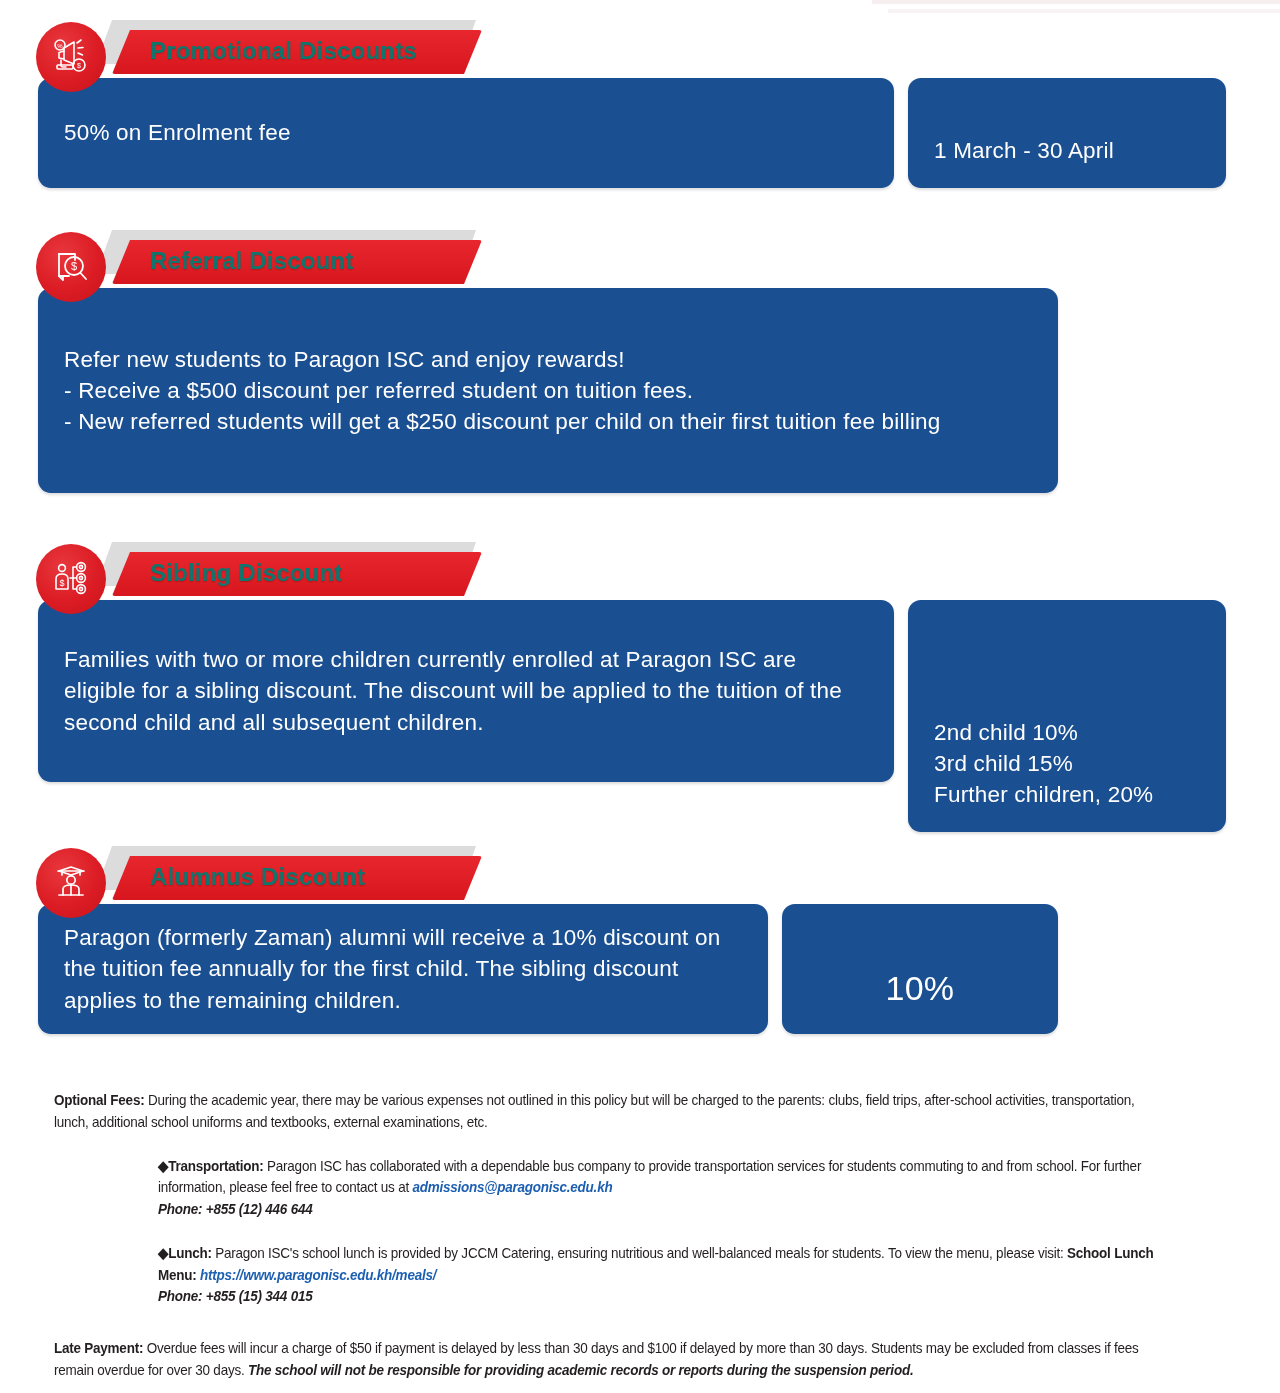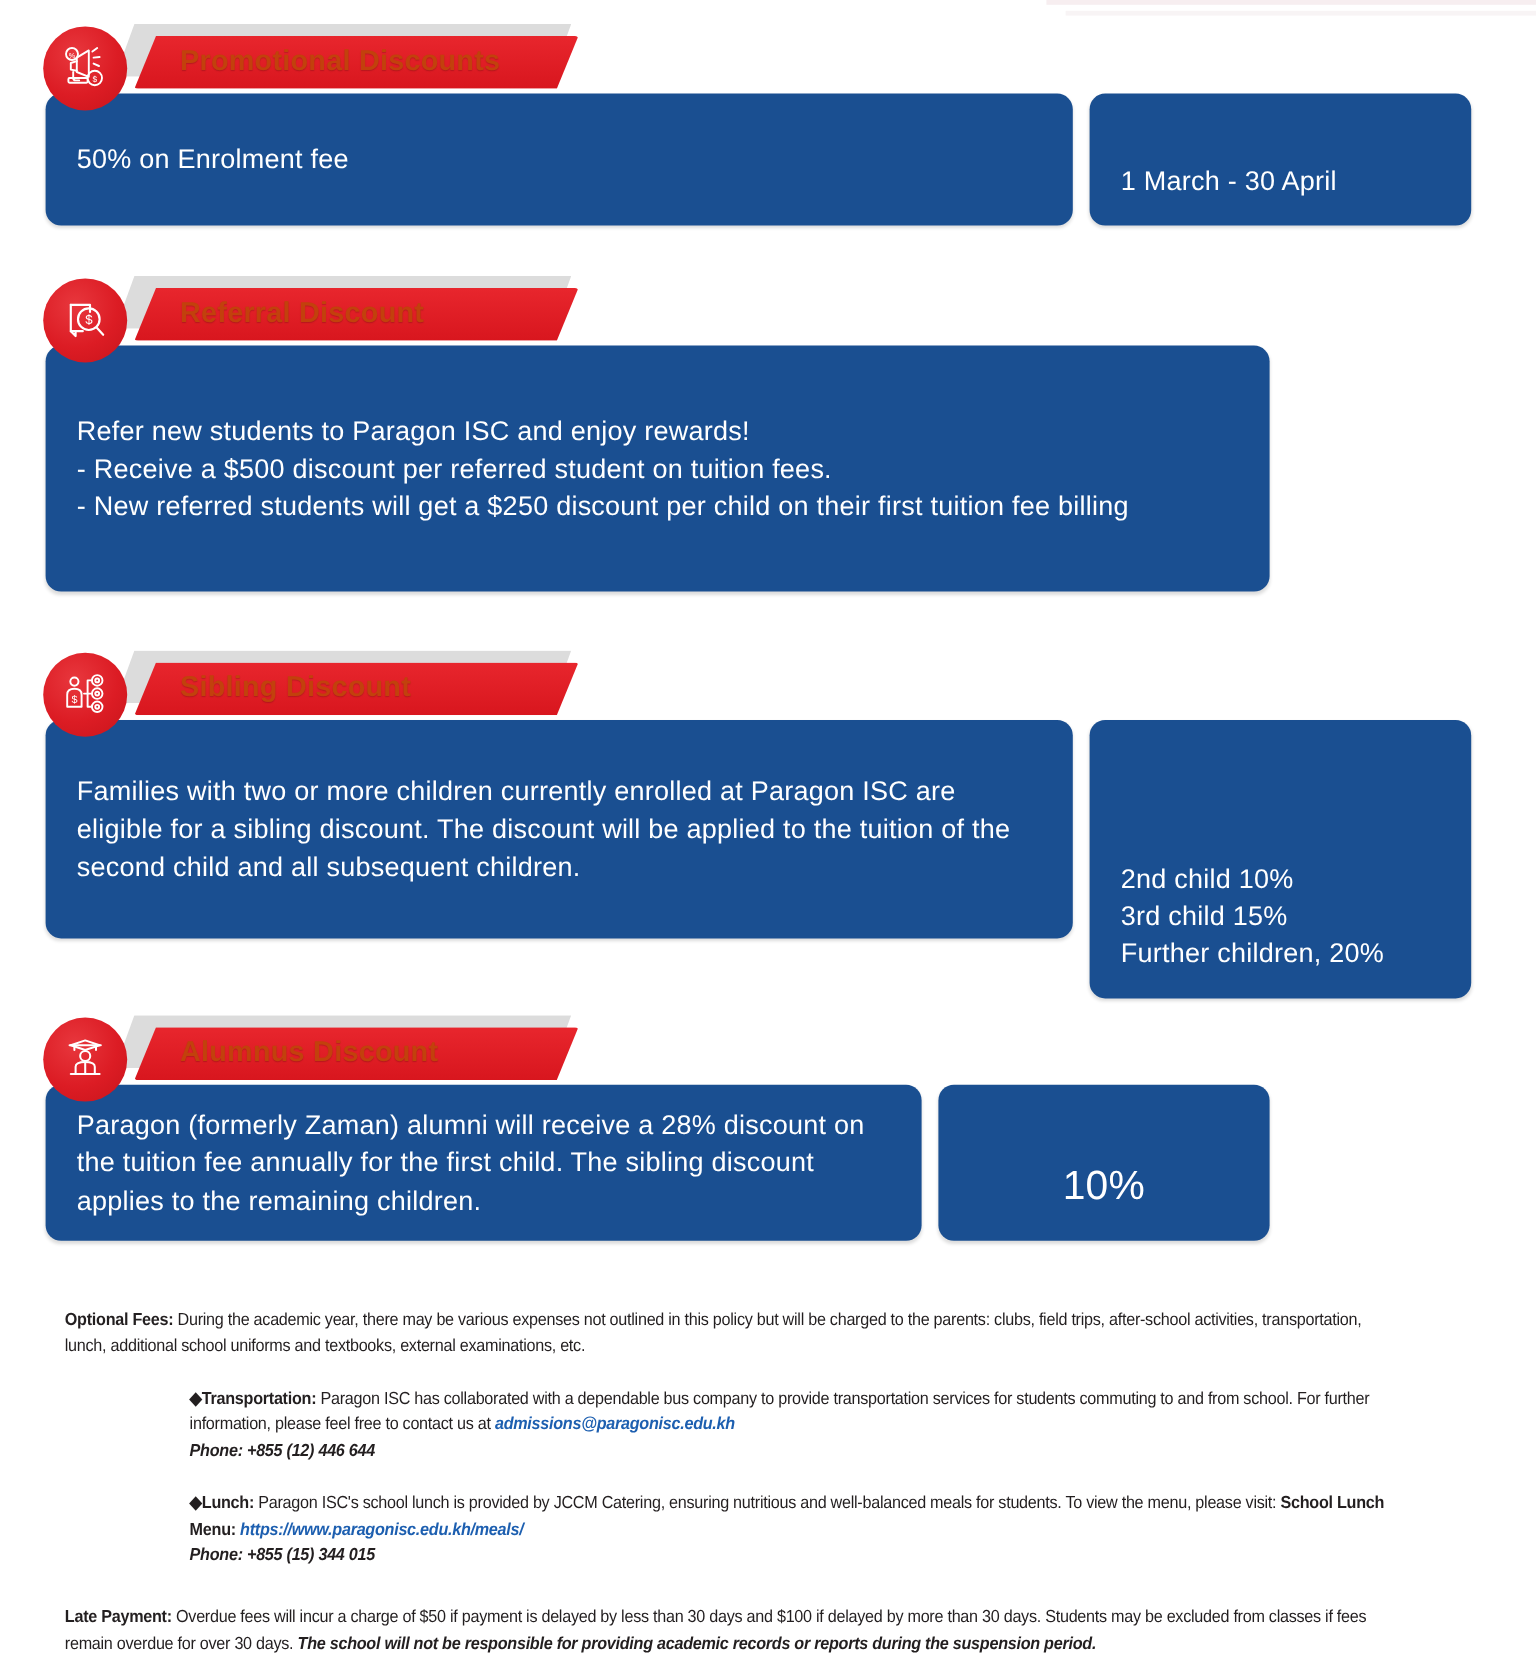--- a/index.html
+++ b/index.html
@@ -47,21 +47,21 @@
     width: 370px; height: 44px;
     background: linear-gradient(180deg,#e8262d 0%, #d8161e 100%);
     clip-path: polygon(18px 0, 100% 0, calc(100% - 18px) 100%, 0 100%);
     border-radius: 3px;
   }
   .hdr-red-label {
     position: absolute;
     left: 150px; top: 31px;
     font-size: 24px;
     font-weight: bold;
-    color: #c2410c;
+    color: #0f766e;
     letter-spacing: 0.2px;
     text-shadow: 0 1px 1px rgba(0,0,0,0.18);
     z-index: 4;
     white-space: nowrap;
   }
   .hdr-circle {
     position: absolute;
     left: 36px; top: 16px;
     width: 70px; height: 70px;
     border-radius: 50%;
@@ -248,21 +248,21 @@
           <path d="M22 6 L34 10 L22 14 L10 10 Z"></path>
           <circle cx="22" cy="19" r="4.2"></circle>
           <path d="M14 34 L14 28 Q14 24 22 24 Q30 24 30 28 L30 34"></path>
           <path d="M22 24 L22 34"></path>
           <path d="M10 34 L34 34"></path>
         </svg>
       </div>
     </div>
     <div class="row">
       <div class="bluebox box-main" style="height:130px;">
-        <div class="txt">Paragon (formerly Zaman) alumni will receive a 28% discount on the tuition fee annually for the first child. The sibling discount applies to the remaining children.</div>
+        <div class="txt">Paragon (formerly Zaman) alumni will receive a 10% discount on the tuition fee annually for the first child. The sibling discount applies to the remaining children.</div>
       </div>
       <div class="bluebox box-side" style="height:130px; align-items:center;">
         <div class="txt big">10%</div>
       </div>
     </div>
   </div>
 
   <div class="footnotes">
 
     <div class="note-block fine">

